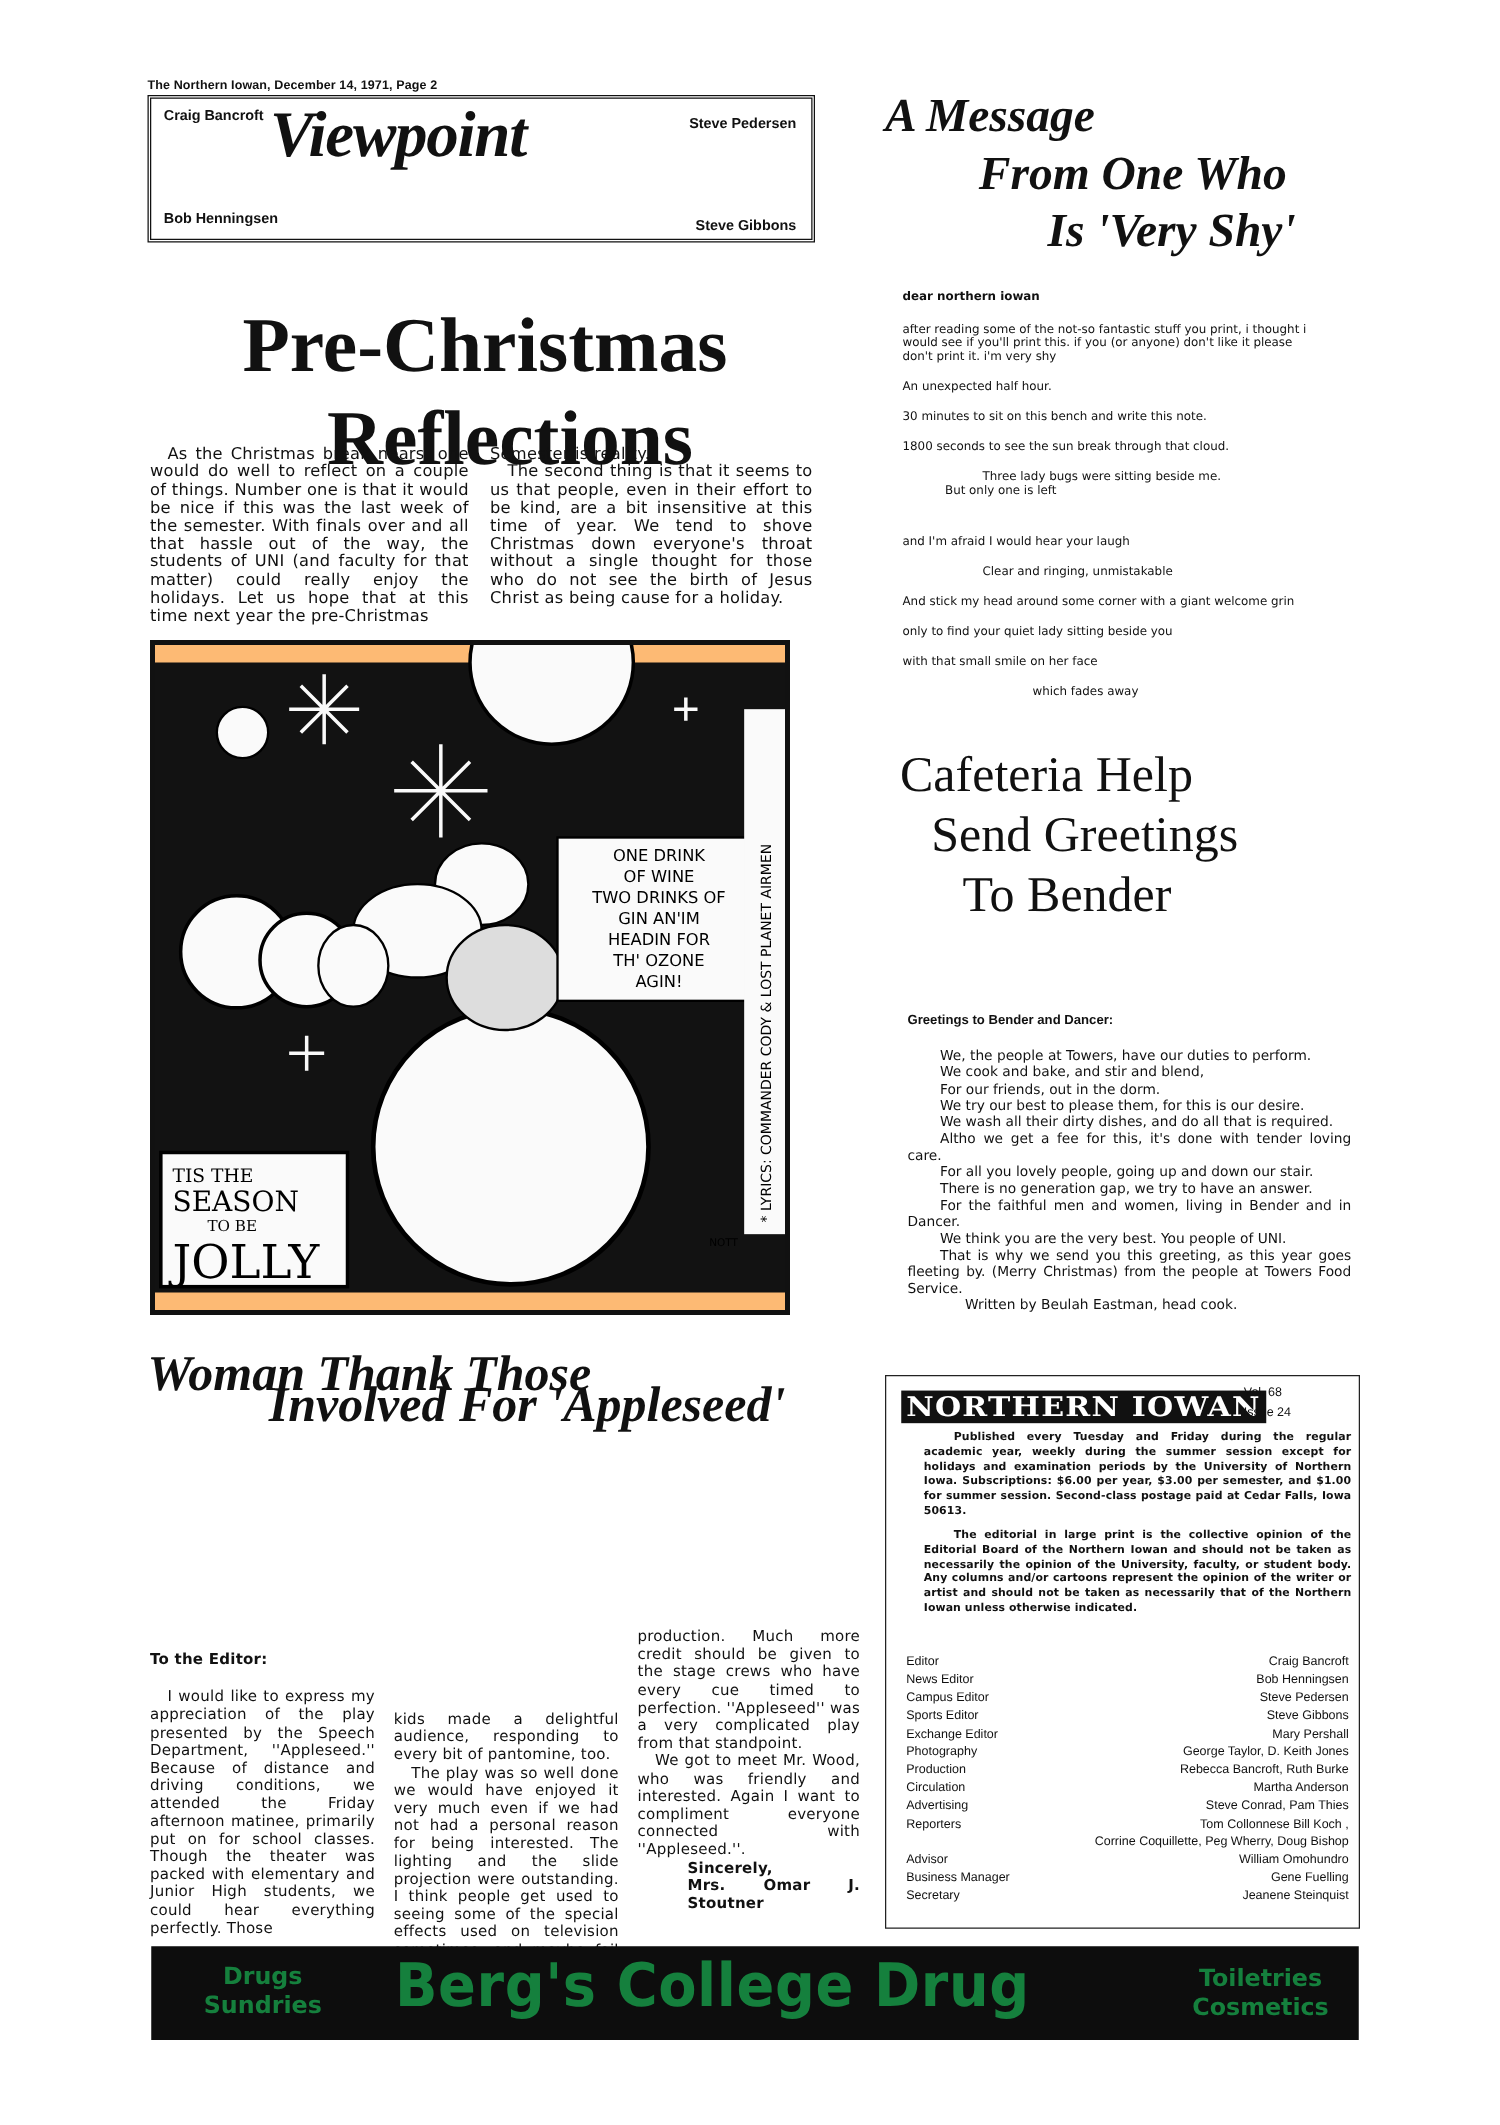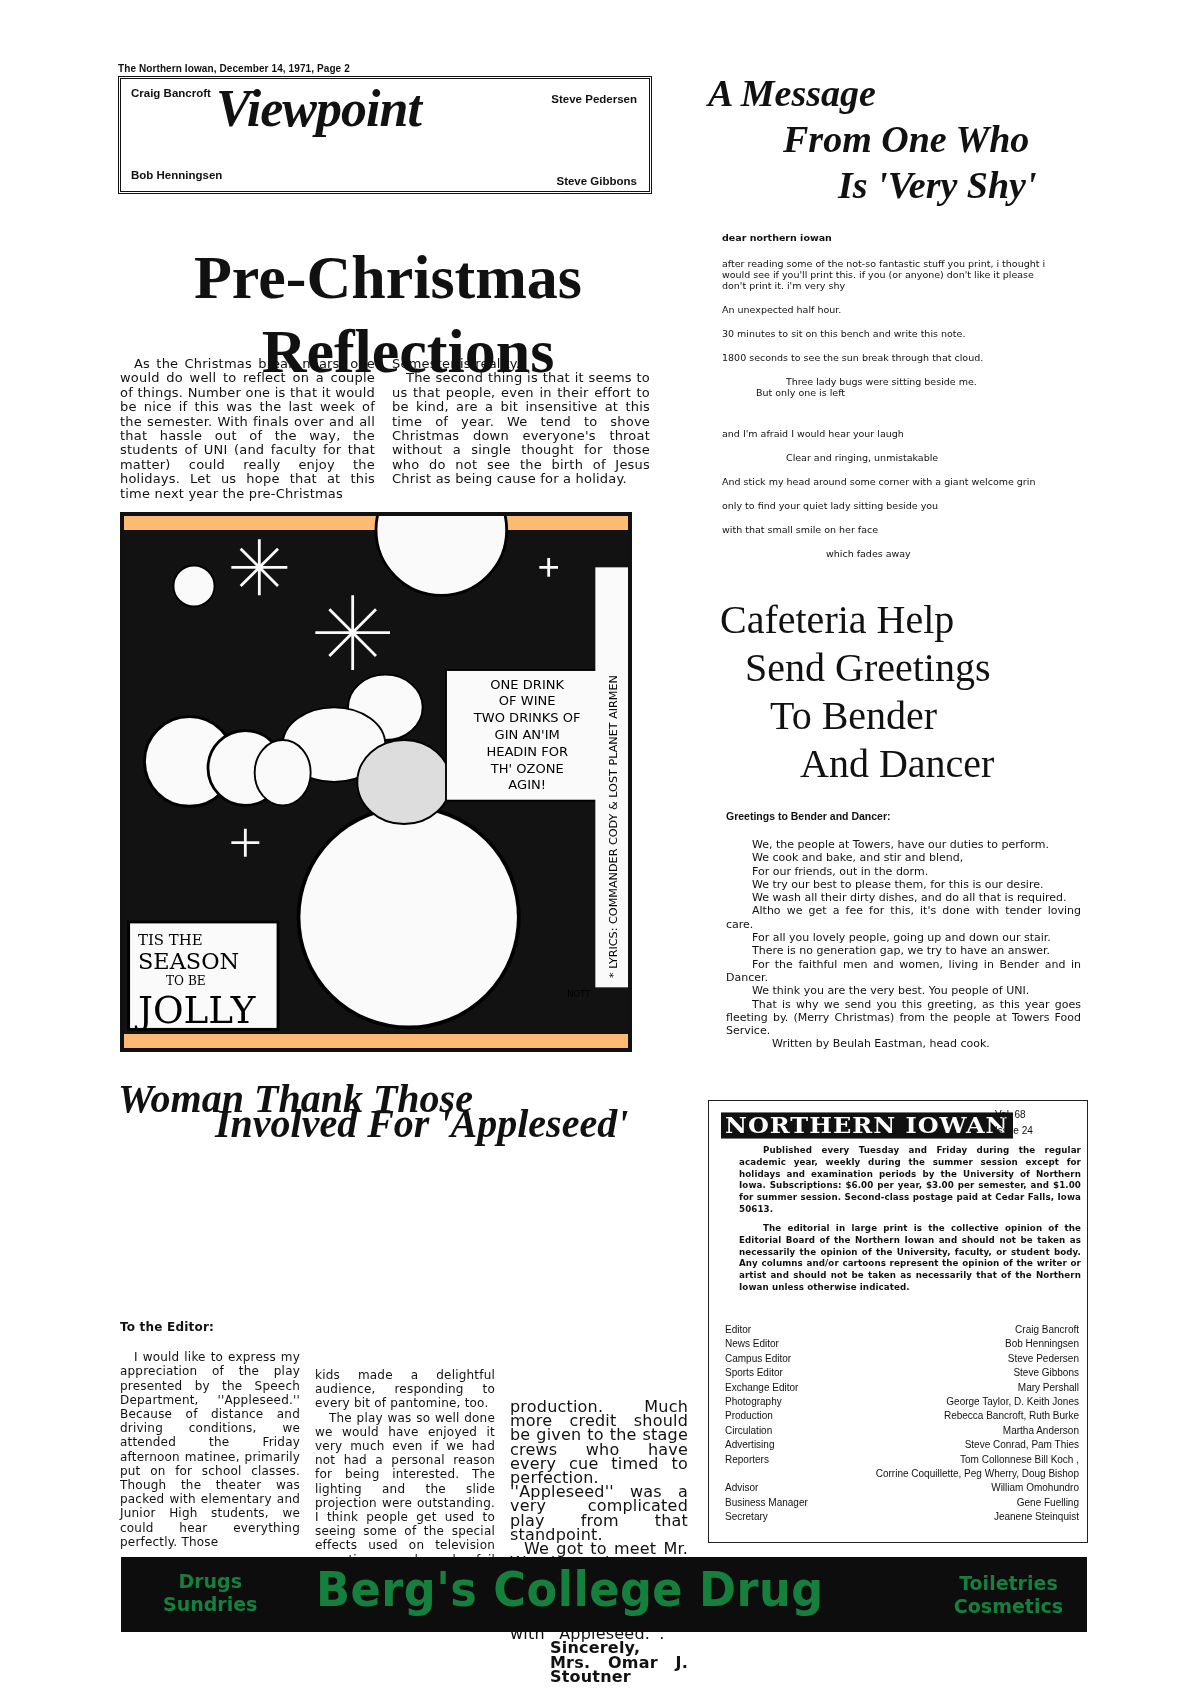--- a/index.html
+++ b/index.html
@@ -35,21 +35,21 @@
     #cartoon svg { width: 100%; height: 100%; display: block; }
 
     
     .ital-head { font-family: "Liberation Serif", serif; font-style: italic; font-weight: bold; }
     #wt-l1 { left: 118px; top: 1075px; font-size: 40px; }
     #wt-l2 { left: 215px; top: 1100px; font-size: 40px; }
 
     
     #lt-col1 { left: 120px; top: 1320px; width: 180px; font-size: 12px; line-height: 14.2px; }
     #lt-col2 { left: 315px; top: 1368px; width: 180px; font-size: 12px; line-height: 14.2px; }
-    #lt-col3 { left: 510px; top: 1400px; width: 178px; font-size: 16px; line-height: 14.2px; }
+    #lt-col3 { left: 510px; top: 1302px; width: 178px; font-size: 12px; line-height: 14.2px; }
     #lt-salute { font-weight: bold; margin-bottom: 16px; text-indent: 0 !important; }
     .sign { text-indent: 0 !important; padding-left: 40px; font-weight: bold; }
 
     
     #msg-head { left: 708px; top: 70px; font-size: 38px; line-height: 46px; }
     #msg-head span { display: block; }
     #msg-head .m2 { padding-left: 75px; }
     #msg-head .m3 { padding-left: 130px; }
 
     #shy { left: 722px; top: 232px; width: 365px; font-size: 9.5px; line-height: 11px; font-family: "DejaVu Sans", sans-serif; }
@@ -199,21 +199,20 @@
   <div class="ln" style="top:244px;">And stick my head around some corner with a giant welcome grin</div>
   <div class="ln" style="top:268px;">only to find your quiet lady sitting beside you</div>
   <div class="ln" style="top:292px;">with that small smile on her face</div>
   <div class="ln" style="top:316px; left:104px;">which fades away</div>
 </div>
 
 <div id="caf-head" class="abs">
   <span>Cafeteria Help</span>
   <span class="c2">Send Greetings</span>
   <span class="c3">To Bender</span>
-  <span class="c4">And Dancer</span>
 </div>
 
 <div id="greet-title" class="abs">Greetings to Bender and Dancer:</div>
 
 <div id="greet" class="abs">
   <p>We, the people at Towers, have our duties to perform.</p>
   <p>We cook and bake, and stir and blend,</p>
   <p>For our friends, out in the dorm.</p>
   <p>We try our best to please them, for this is our desire.</p>
   <p>We wash all their dirty dishes, and do all that is required.</p>

